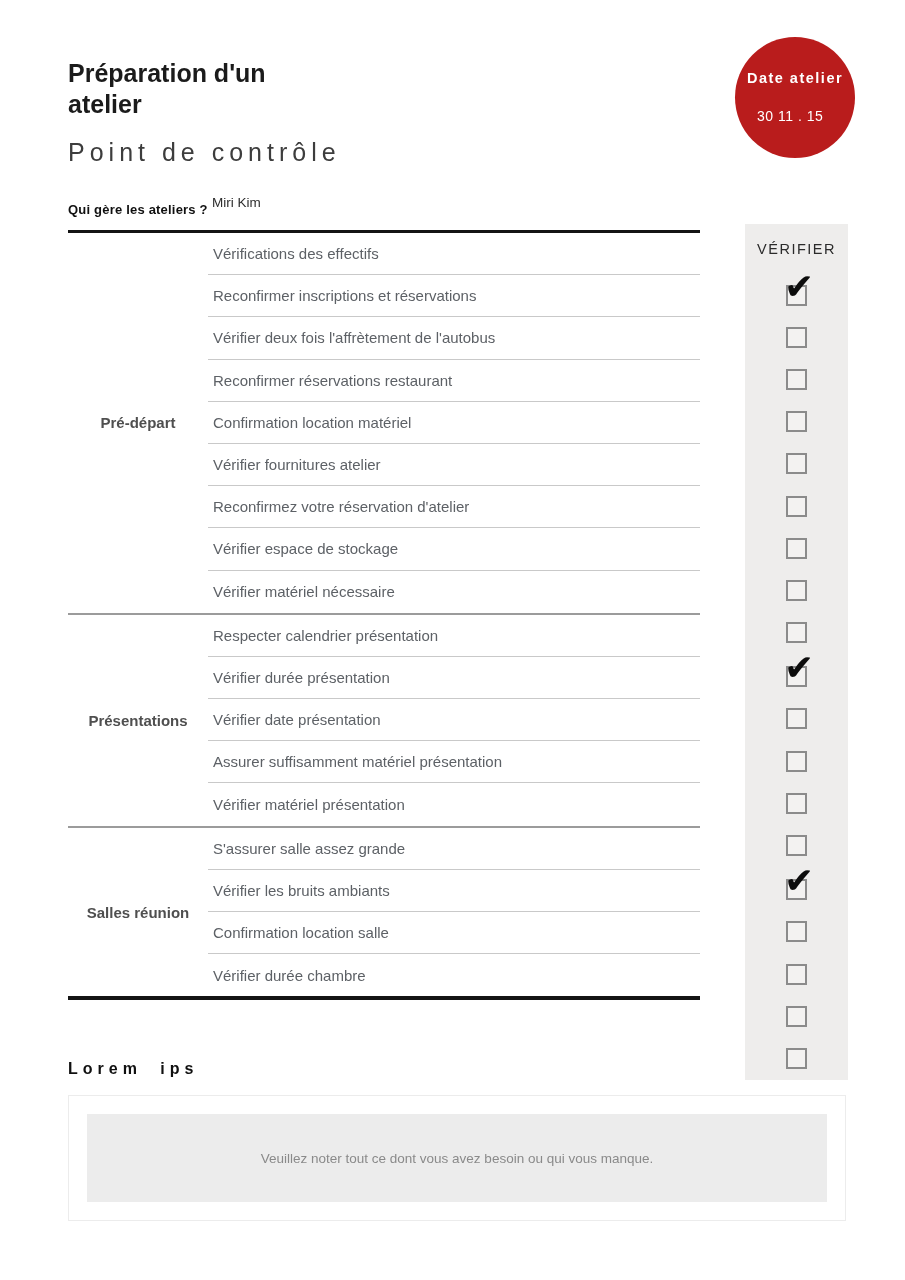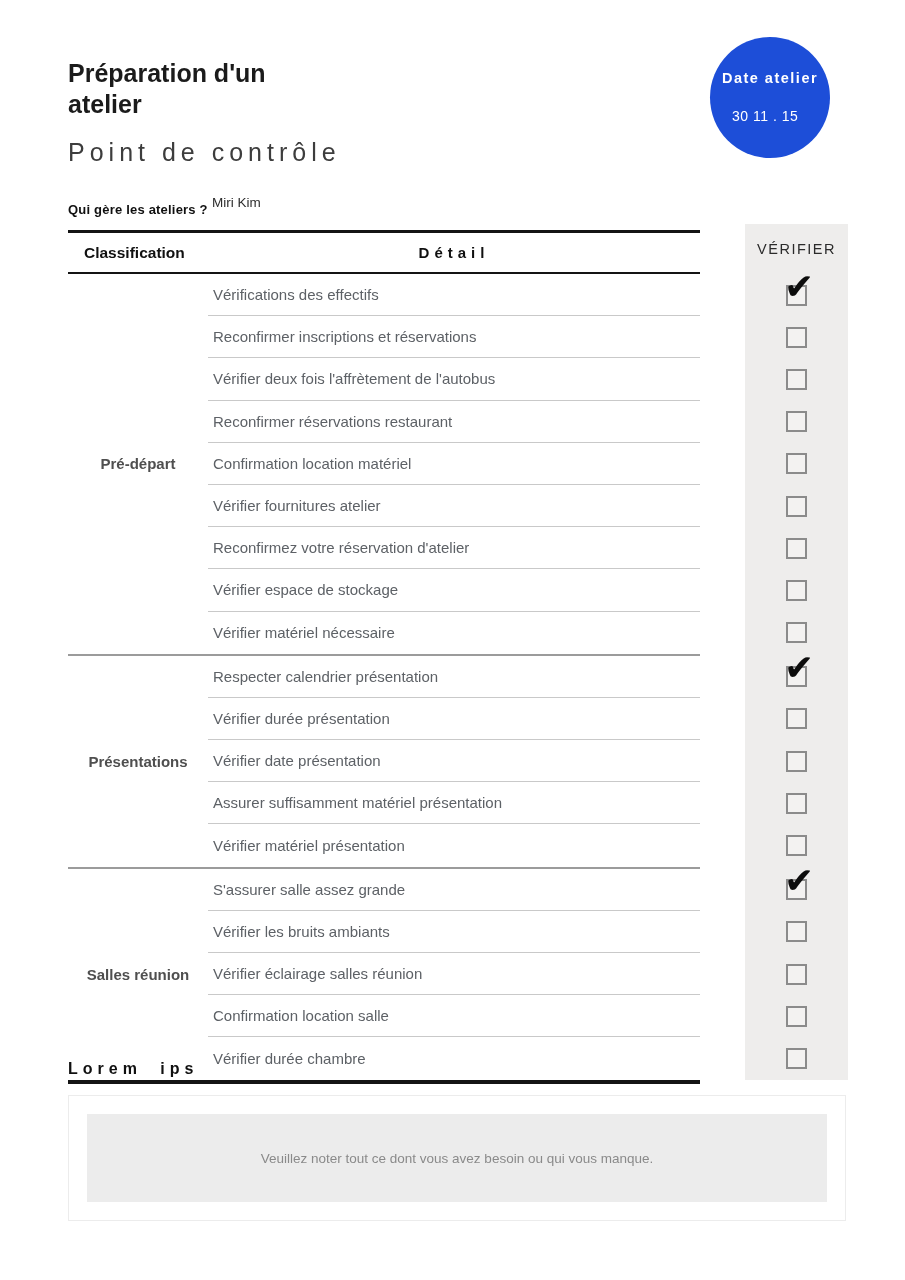--- a/index.html
+++ b/index.html
@@ -5,22 +5,22 @@
   html,body{margin:0;padding:0;background:#fff;}
   .page{position:relative;width:905px;height:1280px;background:#ffffff;overflow:hidden;
         font-family:"Liberation Sans",sans-serif;}
 
   
   .title-block{position:absolute;left:68px;top:58px;}
   .t-line{font-size:25px;font-weight:bold;color:#1b1b1b;line-height:31px;}
   .subtitle{font-size:25px;font-weight:400;color:#3d3d3d;letter-spacing:5px;margin-top:18px;}
 
   
-  .badge{position:absolute;left:710px;top:37px;width:120px;height:121px;border-radius:50%;
-         background:#1d4ed8;color:#fff;}
+  .badge{position:absolute;left:735px;top:37px;width:120px;height:121px;border-radius:50%;
+         background:#b91c1c;color:#fff;}
   .badge-label{position:absolute;top:33px;left:0;right:0;text-align:center;
                font-weight:bold;font-size:14.5px;letter-spacing:1.5px;}
   .badge-date{position:absolute;top:71px;left:22px;font-size:14px;letter-spacing:.5px;}
 
   
   .manager{position:absolute;left:68px;top:200px;width:632px;height:28px;}
   .m-label{font-weight:bold;font-size:13px;color:#101010;letter-spacing:.2px;}
   .m-value{position:absolute;left:144px;top:-5px;font-size:13.5px;color:#2e2e2e;}
 
   
@@ -72,24 +72,20 @@
     <div class="badge-label">Date atelier</div>
     <div class="badge-date">30 11 . 15</div>
   </div>
 
   <div class="manager">
     <span class="m-label">Qui gère les ateliers ?</span>
     <span class="m-value">Miri Kim</span>
   </div>
 
   <div class="table">
-    <div class="thead">
-      <div class="th-cls">Classification</div>
-      <div class="th-det">Détail</div>
-    </div>
     <div class="tbody">
         <div class="section sec-border">
           <div class="cls">Pré-départ</div>
           <div class="rowcol">
             <div class="row">
               <div class="rowtext">Vérifications des effectifs</div>
             </div>
             <div class="row">
               <div class="rowtext">Reconfirmer inscriptions et réservations</div>
             </div>
@@ -137,23 +133,20 @@
           </div>
         </div>
         <div class="section">
           <div class="cls">Salles réunion</div>
           <div class="rowcol">
             <div class="row">
               <div class="rowtext">S'assurer salle assez grande</div>
             </div>
             <div class="row">
               <div class="rowtext">Vérifier les bruits ambiants</div>
-            </div>
-            <div class="row">
-              <div class="rowtext">Vérifier éclairage salles réunion</div>
             </div>
             <div class="row">
               <div class="rowtext">Confirmation location salle</div>
             </div>
             <div class="row last">
               <div class="rowtext">Vérifier durée chambre</div>
             </div>
           </div>
         </div>
       </div>

